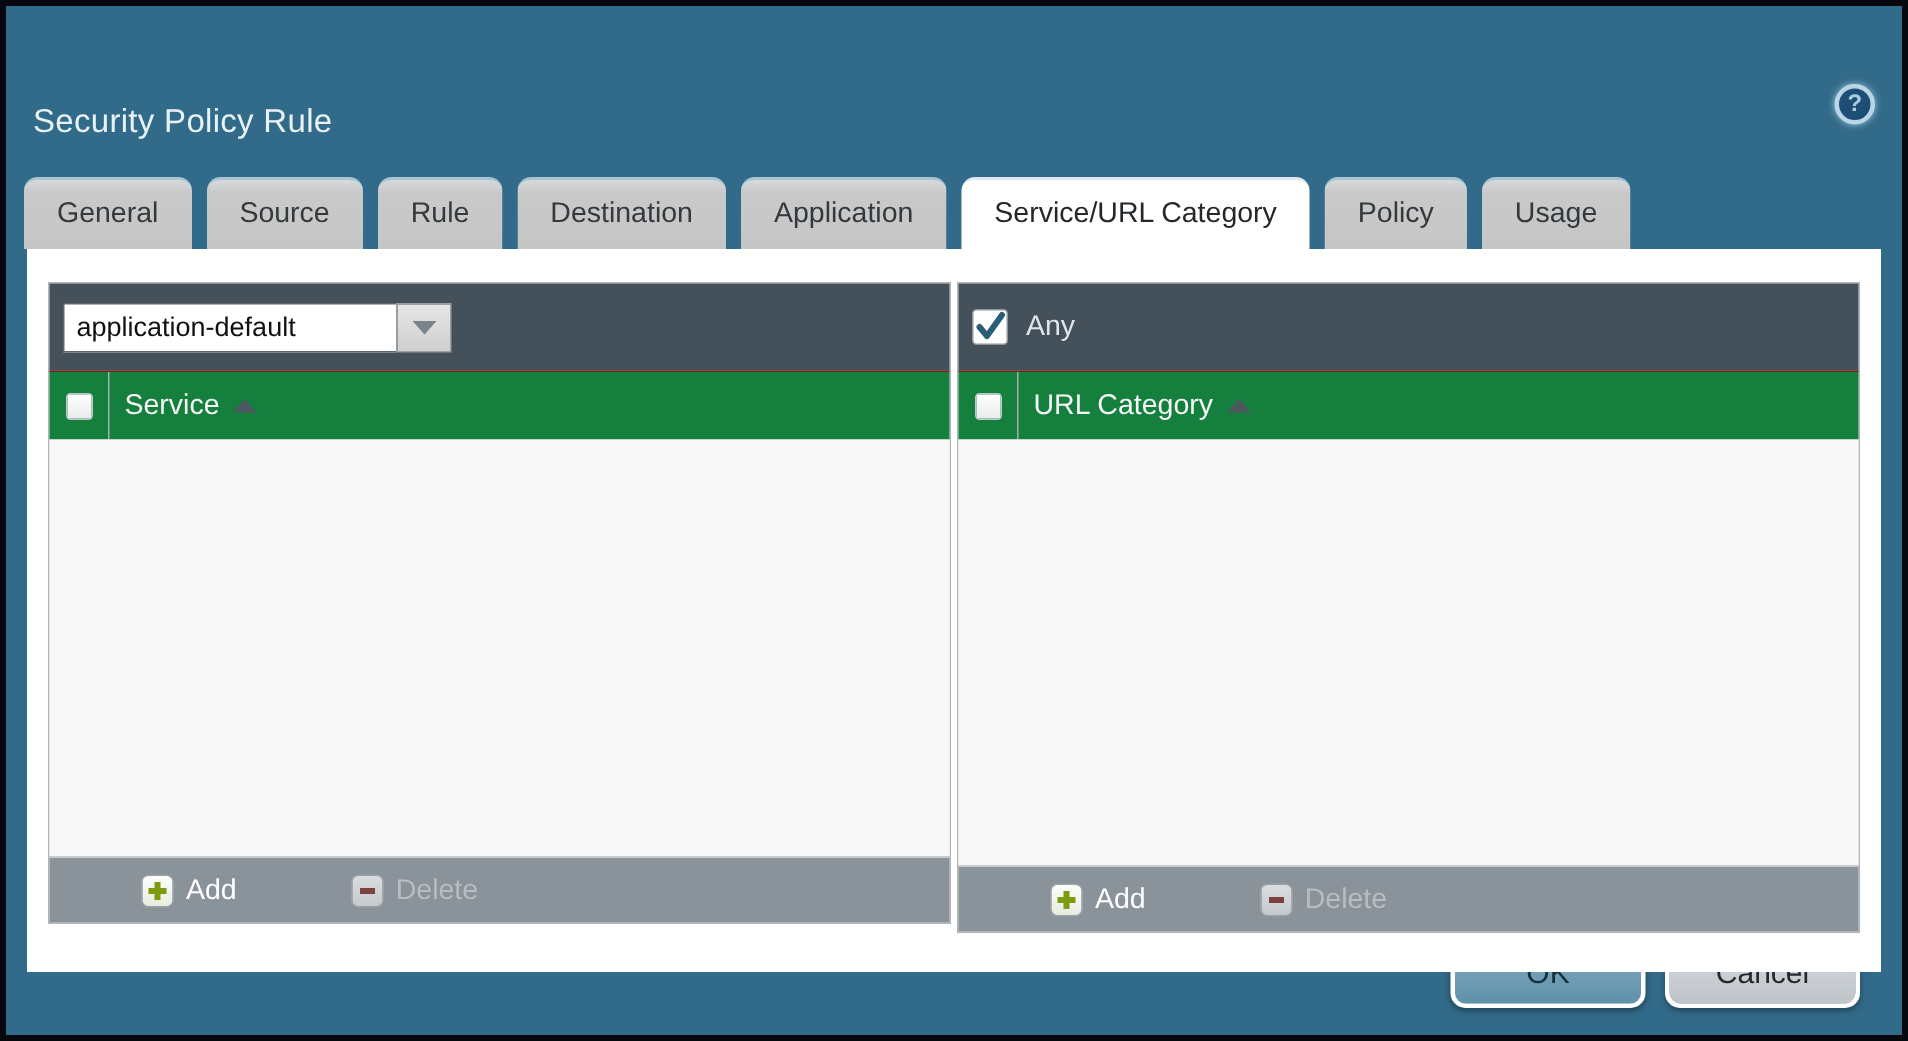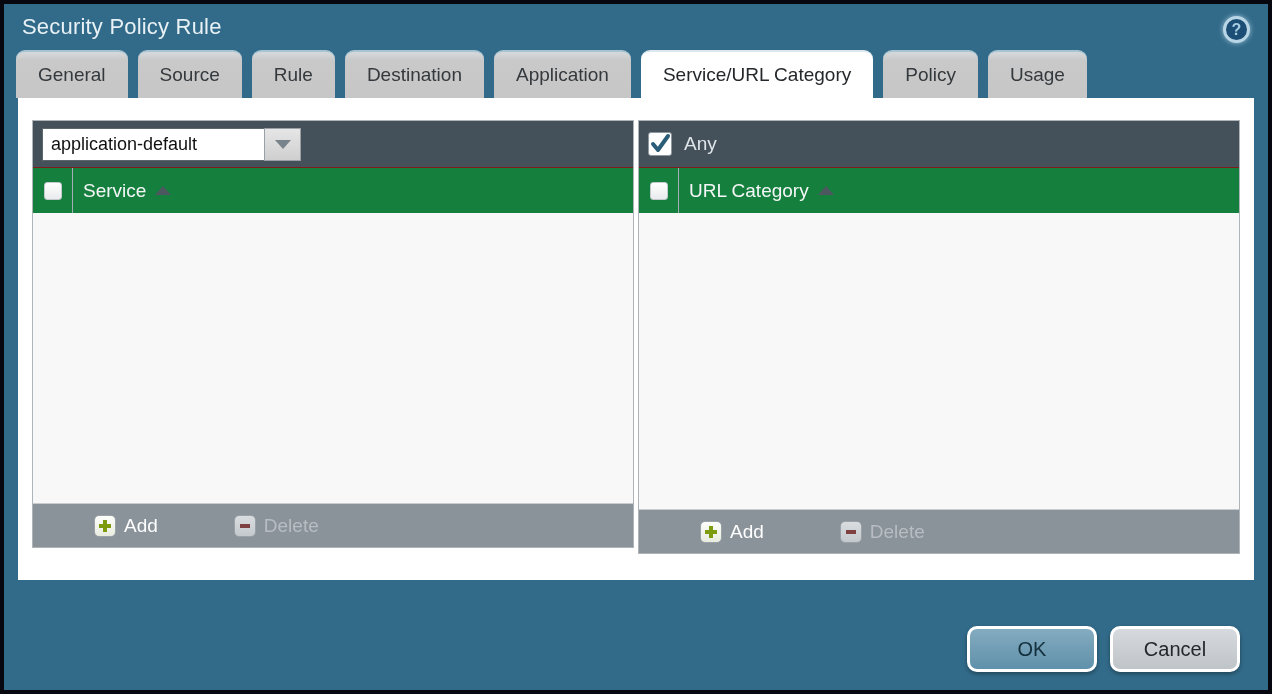--- a/index.html
+++ b/index.html
@@ -7,25 +7,26 @@
   body {
     font-family: "Liberation Sans", sans-serif;
     background: #326b89;
     border: 4px solid #07070f;
     position: relative;
     overflow: hidden;
   }
 
   
   .titlebar {
-    height: 46px;
+    height: 74px;
     display: flex;
     align-items: center;
     padding: 0 18px;
     position: relative;
+    margin-top: 40px;
   }
   .title {
     color: #e8f1f5;
     font-size: 22px;
     letter-spacing: 0.2px;
   }
   .help-icon {
     position: absolute;
     right: 18px;
     top: 12px;
@@ -86,21 +87,21 @@
   .panel {
     flex: 1;
     display: flex;
     flex-direction: column;
     border: 1px solid #aeb4b8;
   }
   .panel-left  { height: 428px; }
   .panel-right { height: 434px; }
 
   .panel-top {
-    height: 46px;
+    height: 58px;
     background: #44515a;
     display: flex;
     align-items: center;
     padding: 0 9px;
     flex-shrink: 0;
   }
 
   
   .dropdown { display: flex; height: 33px; }
   .dropdown input {

